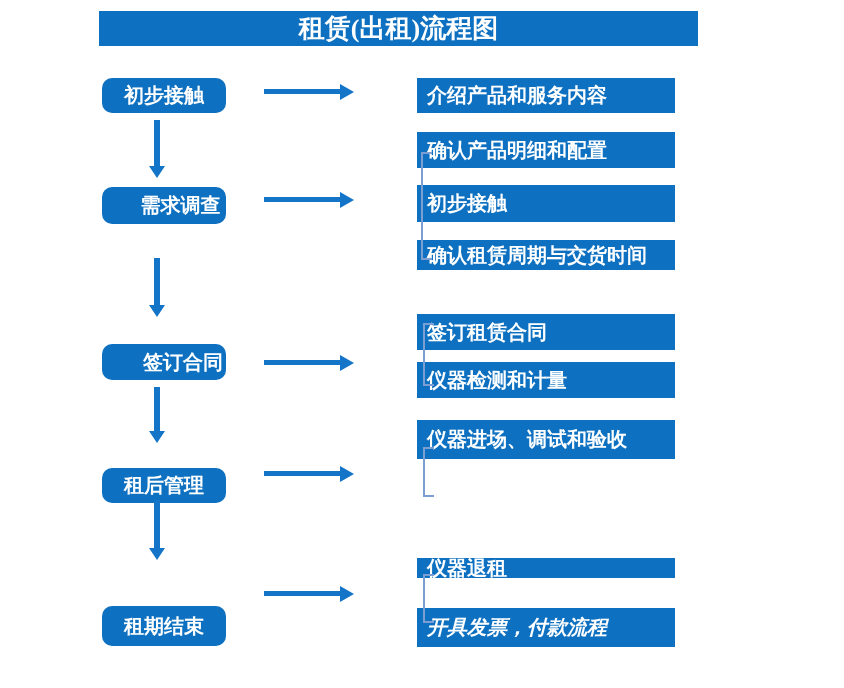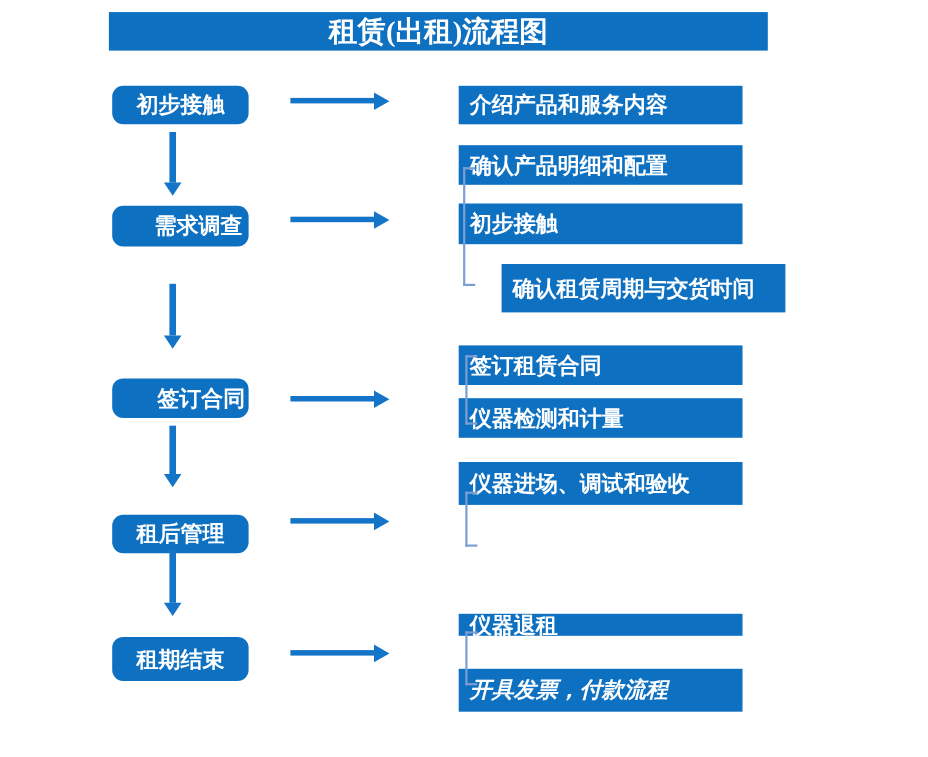--- a/index.html
+++ b/index.html
@@ -59,26 +59,26 @@
 <body>
 
 <div id="canvas">
 
   <div class="title-bar">租赁(出租)流程图</div>
 
   <div class="node left-node" style="top:78px;height:35px;">初步接触</div>
   <div class="node left-node" style="top:187px;height:37px;padding-left:33px;">需求调查</div>
   <div class="node left-node" style="top:344px;height:36px;padding-left:38px;">签订合同</div>
   <div class="node left-node" style="top:468px;height:35px;">租后管理</div>
-  <div class="node left-node" style="top:579px;height:40px;">租期结束</div>
+  <div class="node left-node" style="top:606px;height:40px;">租期结束</div>
 
   <div class="node right-node" style="top:78px;height:35px;">介绍产品和服务内容</div>
   <div class="node right-node" style="top:132px;height:36px;">确认产品明细和配置</div>
   <div class="node right-node" style="top:185px;height:37px;">初步接触</div>
-  <div class="node right-node" style="top:240px;height:44px;margin-left:39px;">确认租赁周期与交货时间</div>
+  <div class="node right-node" style="top:240px;height:30px;">确认租赁周期与交货时间</div>
   <div class="node right-node" style="top:314px;height:36px;">签订租赁合同</div>
   <div class="node right-node" style="top:362px;height:36px;">仪器检测和计量</div>
   <div class="node right-node" style="top:420px;height:39px;">仪器进场、调试和验收</div>
   <div class="node right-node" style="top:558px;height:20px;">仪器退租</div>
   <div class="node right-node" style="top:608px;height:39px;font-style:italic;">开具发票，付款流程</div>
 
   <div class="h-arrow" style="top:89px;"></div>
   <div class="h-arrow" style="top:197px;"></div>
   <div class="h-arrow" style="top:360px;"></div>
   <div class="h-arrow" style="top:471px;"></div>

